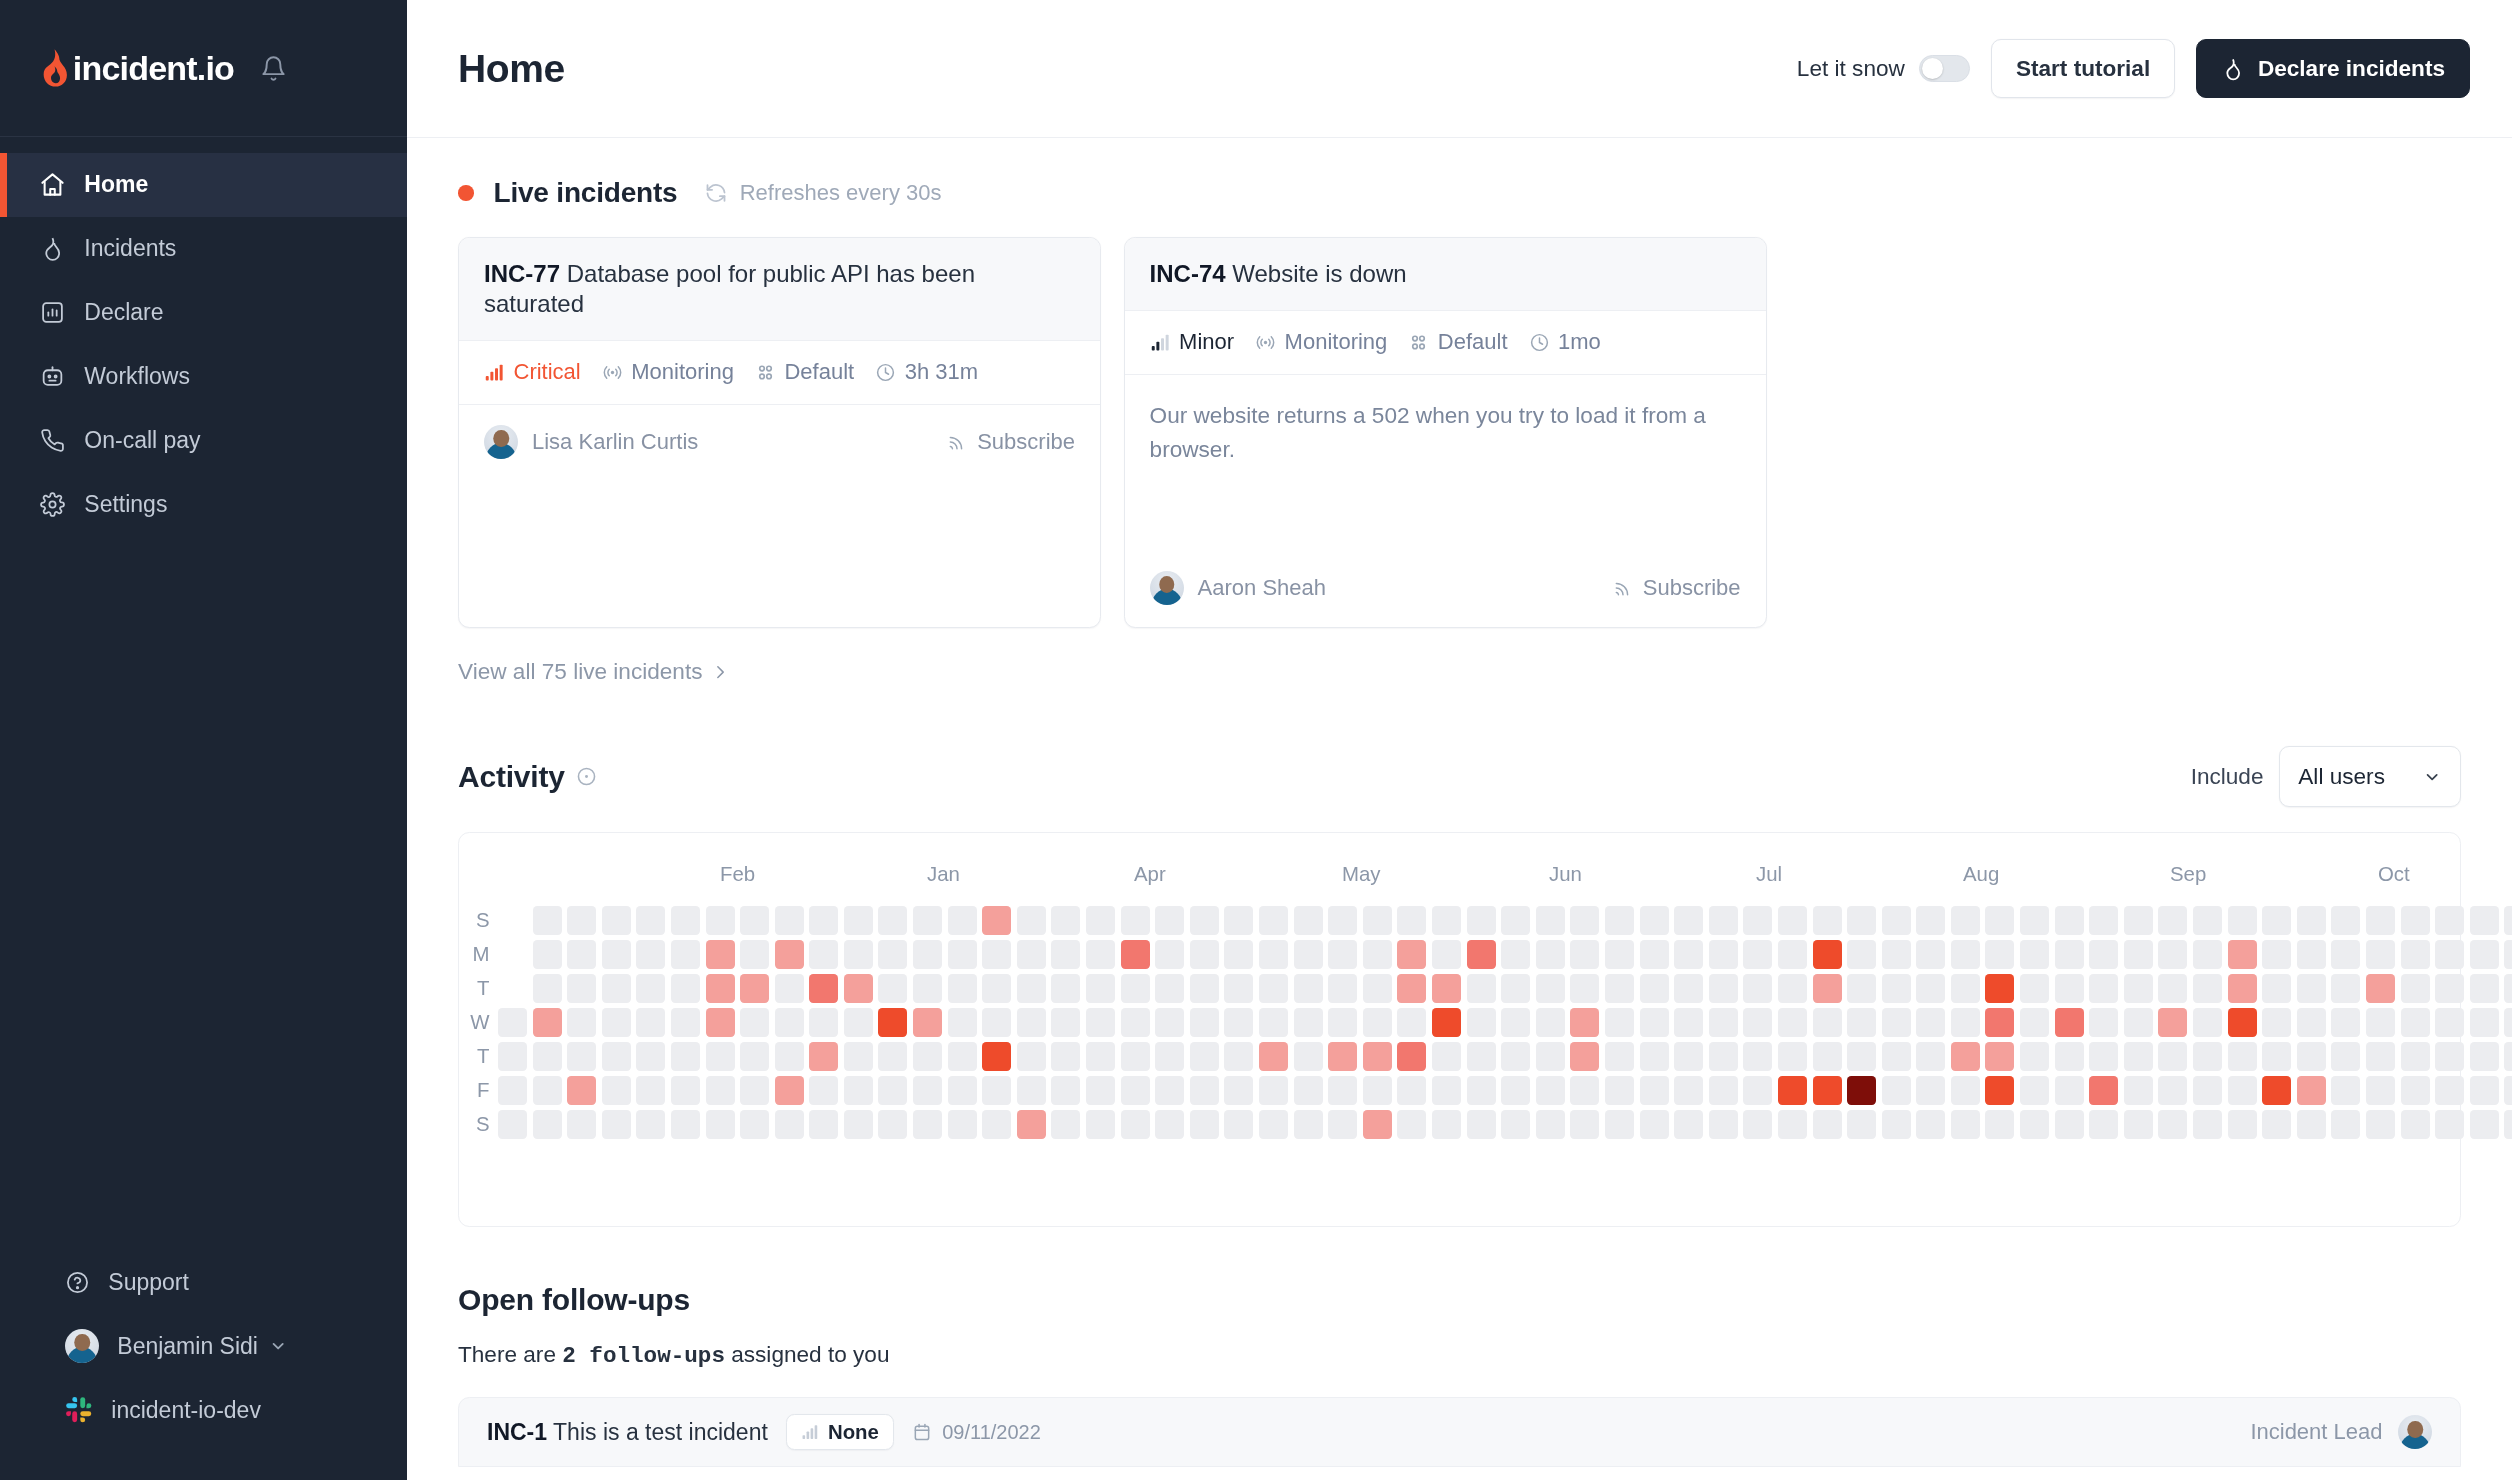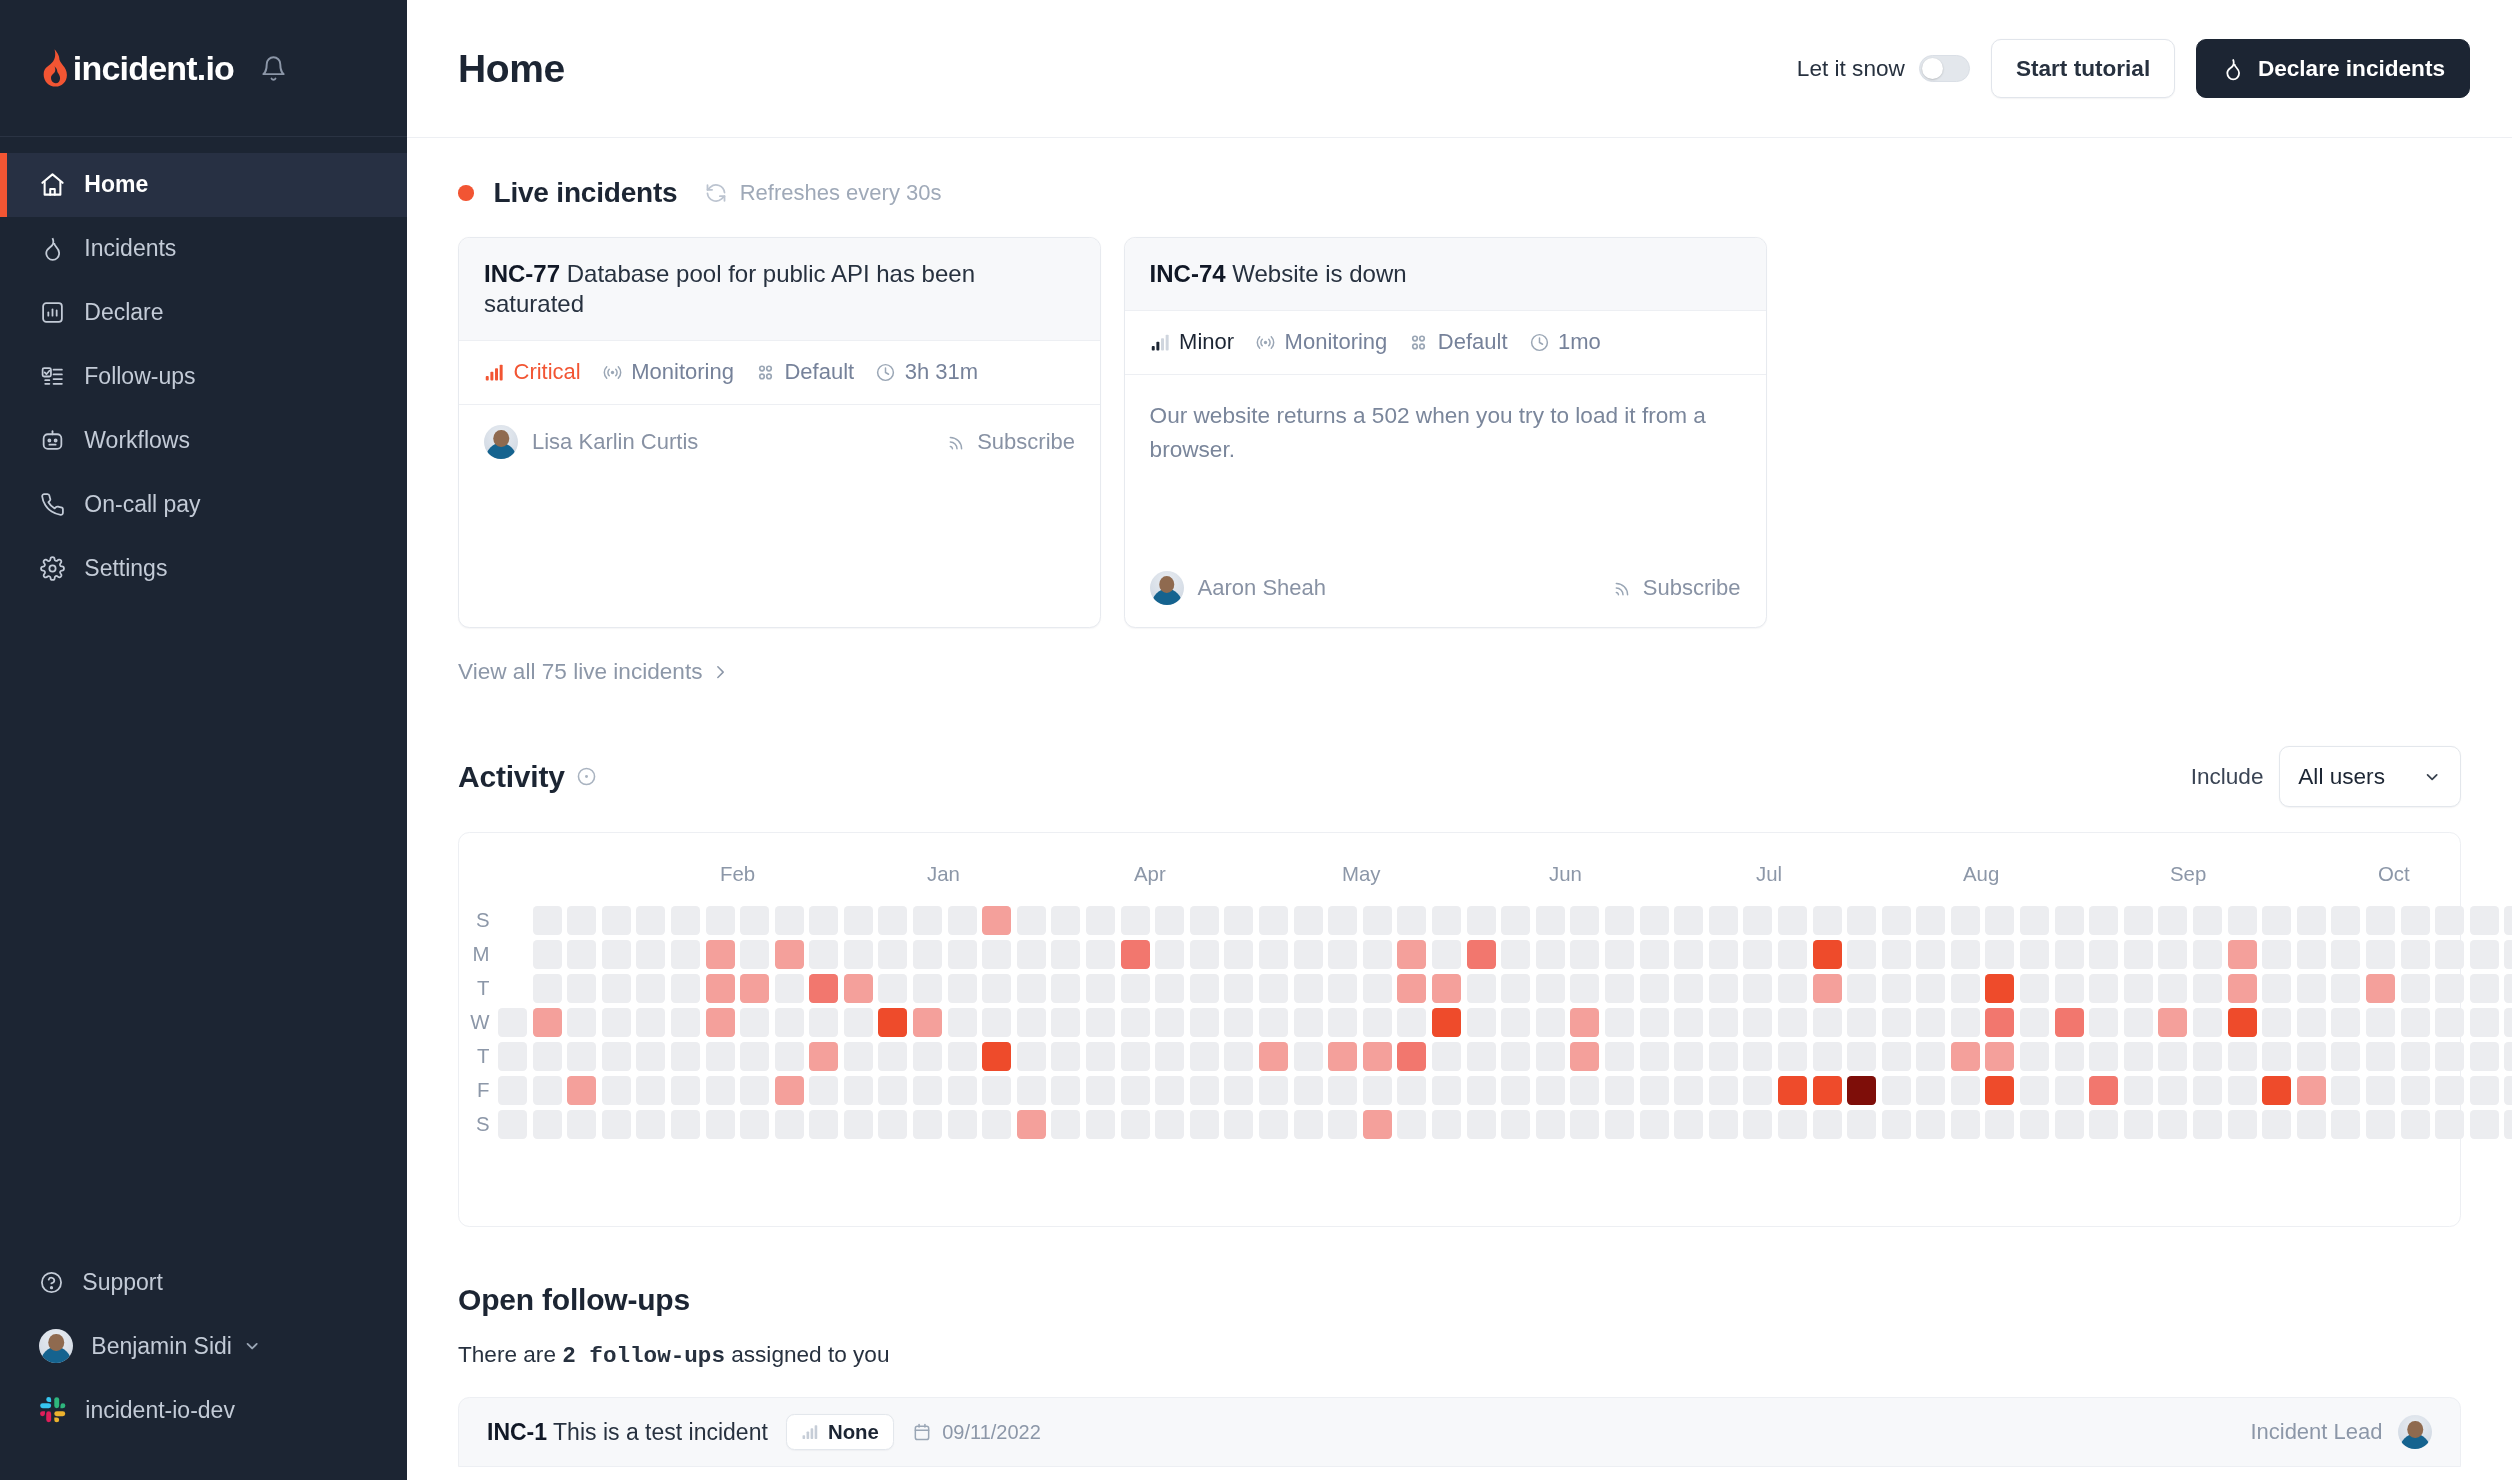--- a/index.html
+++ b/index.html
@@ -40,21 +40,21 @@
   }
   .nav-item .nav-ico { width: 27px; height: 27px; display:flex; align-items:center; justify-content:center; }
   .nav-item.active {
     background: #273043;
     color: #ffffff; font-weight: 700;
   }
   .nav-item.active::before {
     content: ""; position: absolute; left: 0; top: 0;
     width: 7px; height: 100%; background: #F25533;
   }
-  .sidebar-bottom { margin-top: auto; padding-bottom: 38px; }
+  .sidebar-bottom { margin-top: auto; padding-bottom: 38px; padding-left: 26px; }
   .sb-row {
     height: 64px; display: flex; align-items: center;
     padding-left: 39px; gap: 18.3px;
     color: #C3CBD7; font-size: 23px;
   }
   .avatar-sm {
     width: 34px; height: 34px; border-radius: 50%;
     background: radial-gradient(circle at 50% 30%, #e9edf2 0%, #d7dee7 60%, #c8d1dc 100%);
     position: relative; overflow: hidden; flex: 0 0 34px;
   }
@@ -240,35 +240,20 @@
       <div class="nav-item">
         <span class="nav-ico">
           <svg width="25" height="25" viewBox="0 0 24 24" fill="none" stroke="#C3CBD7" stroke-width="1.7" stroke-linecap="round" stroke-linejoin="round">
               <rect x="3" y="3" width="18" height="18" rx="3"></rect>
               <path d="M8 15v-3"></path>
               <path d="M12 15V9"></path>
               <path d="M16 15v-5"></path>
             </svg>
         </span>
         <span>Declare</span>
-      </div>
-      <div class="nav-item">
-        <span class="nav-ico">
-          <svg width="25" height="25" viewBox="0 0 24 24" fill="none" stroke="#C3CBD7" stroke-width="1.7" stroke-linecap="round" stroke-linejoin="round">
-              <rect x="2.5" y="4" width="8" height="8" rx="1.5"></rect>
-              <path d="M4.5 8l1.7 1.8L9 6.5"></path>
-              <path d="M13 5.5h8"></path>
-              <path d="M13 10h8"></path>
-              <path d="M13 14.5h8"></path>
-              <path d="M13 19h8"></path>
-              <path d="M5 15.5h4"></path>
-              <path d="M5 19h4"></path>
-            </svg>
-        </span>
-        <span>Follow-ups</span>
       </div>
       <div class="nav-item">
         <span class="nav-ico">
           <svg width="25" height="25" viewBox="0 0 24 24" fill="none" stroke="#C3CBD7" stroke-width="1.7" stroke-linecap="round" stroke-linejoin="round">
               <rect x="3.5" y="6" width="17" height="14" rx="4"></rect>
               <path d="M12 3v3"></path>
               <circle cx="9" cy="12" r="1"></circle>
               <circle cx="15" cy="12" r="1"></circle>
               <path d="M9 16h6"></path>
             </svg>

